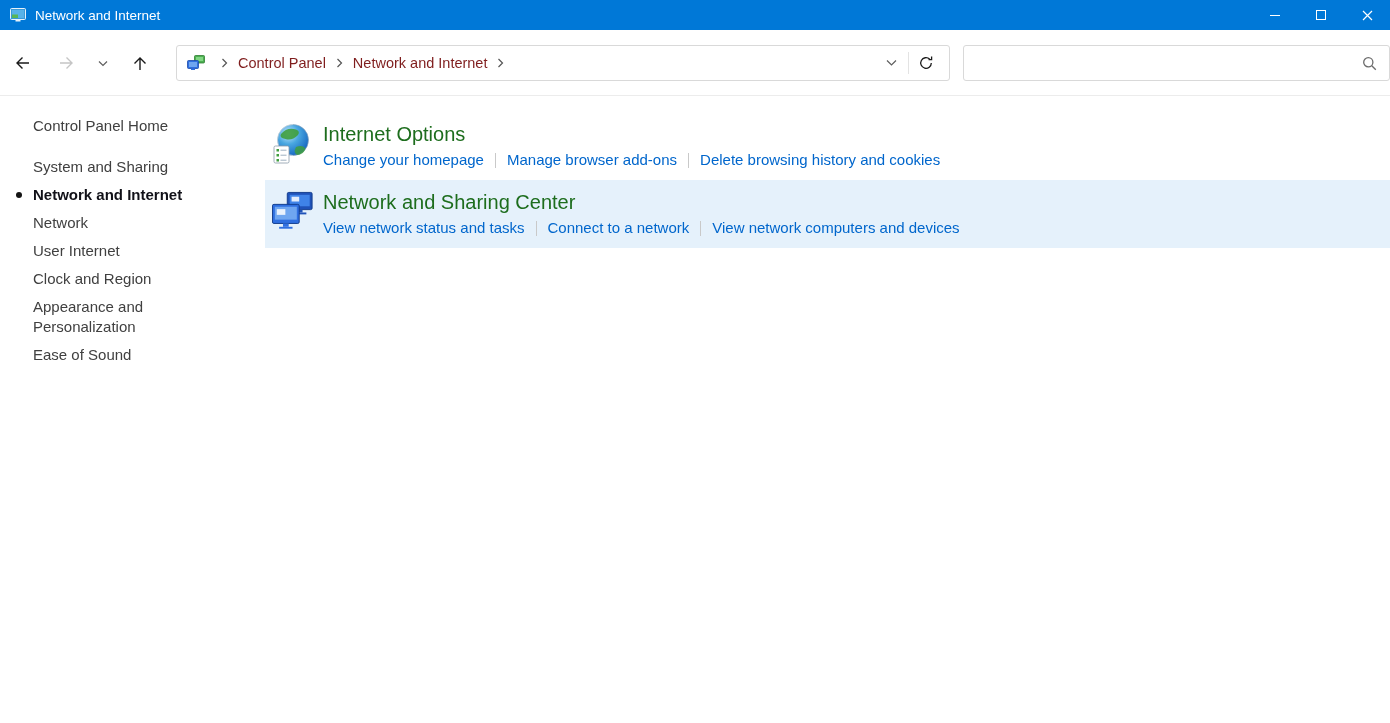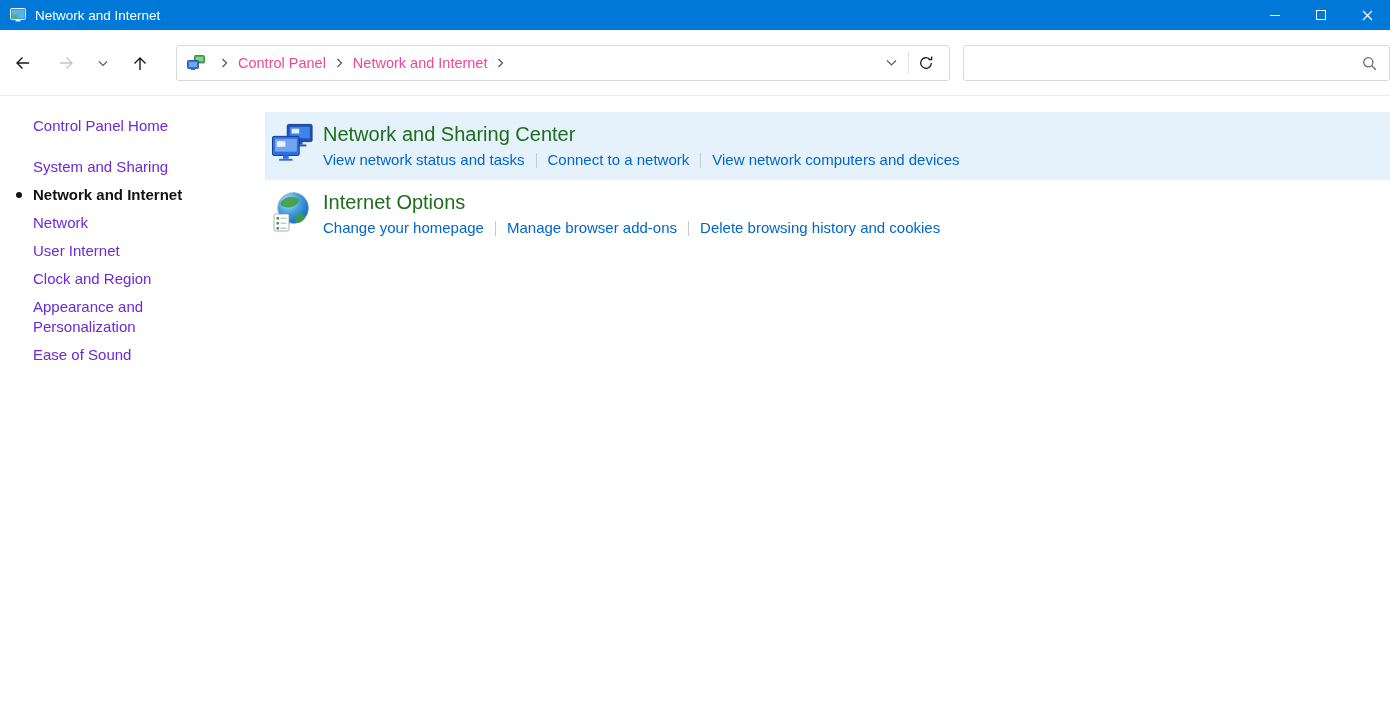--- a/index.html
+++ b/index.html
@@ -39,21 +39,21 @@
   .nav-btn {
     height: 32px; display: flex; align-items: center; justify-content: center;
     background: transparent; border: none; cursor: pointer; padding: 0;
   }
   .nav-btn.w36 { width: 36px; margin-right: 8px; }
   .nav-btn.w22 { width: 22px; margin-right: 8px; }
 
   .address-bar {
     position: absolute; left: 176px; top: 15px; width: 774px; height: 36px;
     border: 1px solid #d9d9d9; border-radius: 3px; background: #fff;
-    display: flex; align-items: center; padding: 0 6px 0 10px; font-size: 14.5px; color: #ec4899;
+    display: flex; align-items: center; padding: 0 6px 0 10px; font-size: 14.5px; color: #7f1d1d;
   }
   .crumb-icon { width: 18px; height: 16px; margin-right: 8px; flex: 0 0 auto; }
   .crumb-chevron { display: flex; align-items: center; padding: 0 8px; cursor: pointer; height: 100%; }
   .crumb-item { cursor: pointer; white-space: nowrap; padding: 0 2px; }
   .address-right { margin-left: auto; display: flex; align-items: center; height: 100%; }
   .addr-drop-btn, .refresh-btn {
     background: transparent; border: none; cursor: pointer; height: 100%;
     display: flex; align-items: center; justify-content: center; width: 34px; padding: 0;
   }
   .addr-divider { width: 1px; height: 22px; background: #e3e3e3; }
@@ -66,21 +66,21 @@
   .search-input {
     flex: 1; border: none; outline: none; font-size: 14px; height: 100%;
     font-family: "Liberation Sans", sans-serif; color: #1b1b1b; background: transparent;
   }
   .search-icon { flex: 0 0 auto; display: flex; }
 
   
   .sidebar { position: absolute; top: 96px; left: 0; width: 256px; padding-top: 16px; }
   .sidebar-item {
     position: relative; padding: 4px 8px 4px 33px; font-size: 15px; line-height: 20px;
-    color: #6d28d9; cursor: pointer; max-width: 220px;
+    color: #404040; cursor: pointer; max-width: 220px;
   }
   .sidebar-item .item-text { display: inline-block; max-width: 175px; }
   .sidebar-item.home { margin-bottom: 13px; }
   .sidebar-item.current { font-weight: bold; color: #111118; }
   .bullet {
     position: absolute; left: 16px; top: 11px; width: 6px; height: 6px;
     border-radius: 50%; background: #141414;
   }
 
   
@@ -226,45 +226,20 @@
     </div>
     <div class="sidebar-item">
       <span class="item-text">Appearance and Personalization</span>
     </div>
     <div class="sidebar-item">
       <span class="item-text">Ease of Sound</span>
     </div>
   </div>
 
   <div class="content">
-
-    <div class="section highlighted">
-      <span class="section-icon">
-        <svg width="42" height="42" viewBox="0 0 44 42">
-          <rect x="16" y="0.5" width="26" height="18" rx="1.5" fill="#1f52b8" stroke="#123c8c" stroke-width="1"></rect>
-          <rect x="18.5" y="3" width="21" height="12" fill="#3f83e8"></rect>
-          <rect x="20.5" y="5" width="8" height="5" fill="#ffffff" opacity="0.85"></rect>
-          <rect x="26" y="18.5" width="6" height="3" fill="#1f52b8"></rect>
-          <rect x="22" y="21.5" width="14" height="2" fill="#1f52b8"></rect>
-          <rect x="0.5" y="13" width="28" height="20" rx="1.5" fill="#2f6fe0" stroke="#123c8c" stroke-width="1"></rect>
-          <rect x="3" y="15.5" width="23" height="13.5" fill="#6fa6f0"></rect>
-          <rect x="5" y="18" width="9" height="6" fill="#ffffff" opacity="0.85"></rect>
-          <rect x="11.5" y="33" width="6" height="3.5" fill="#2f6fe0"></rect>
-          <rect x="7.5" y="36.5" width="14" height="2" fill="#2f6fe0"></rect>
-        </svg>
-      </span>
-      <a class="section-title">Network and Sharing Center</a>
-      <div class="section-links">
-        <a class="cp-link">View network status and tasks</a>
-        <span class="link-divider"></span>
-        <a class="cp-link">Connect to a network</a>
-        <span class="link-divider"></span>
-        <a class="cp-link">View network computers and devices</a>
-      </div>
-    </div>
 
     <div class="section">
       <span class="section-icon">
         <svg width="42" height="42" viewBox="0 0 42 42">
           <defs>
             <radialGradient id="globeGrad" cx="35%" cy="30%" r="75%">
               <stop offset="0%" stop-color="#cdeaff"></stop>
               <stop offset="45%" stop-color="#49a7e0"></stop>
               <stop offset="100%" stop-color="#1565c0"></stop>
             </radialGradient>
@@ -285,14 +260,39 @@
       <a class="section-title">Internet Options</a>
       <div class="section-links">
         <a class="cp-link">Change your homepage</a>
         <span class="link-divider"></span>
         <a class="cp-link">Manage browser add-ons</a>
         <span class="link-divider"></span>
         <a class="cp-link">Delete browsing history and cookies</a>
       </div>
     </div>
 
+    <div class="section highlighted">
+      <span class="section-icon">
+        <svg width="42" height="42" viewBox="0 0 44 42">
+          <rect x="16" y="0.5" width="26" height="18" rx="1.5" fill="#1f52b8" stroke="#123c8c" stroke-width="1"></rect>
+          <rect x="18.5" y="3" width="21" height="12" fill="#3f83e8"></rect>
+          <rect x="20.5" y="5" width="8" height="5" fill="#ffffff" opacity="0.85"></rect>
+          <rect x="26" y="18.5" width="6" height="3" fill="#1f52b8"></rect>
+          <rect x="22" y="21.5" width="14" height="2" fill="#1f52b8"></rect>
+          <rect x="0.5" y="13" width="28" height="20" rx="1.5" fill="#2f6fe0" stroke="#123c8c" stroke-width="1"></rect>
+          <rect x="3" y="15.5" width="23" height="13.5" fill="#6fa6f0"></rect>
+          <rect x="5" y="18" width="9" height="6" fill="#ffffff" opacity="0.85"></rect>
+          <rect x="11.5" y="33" width="6" height="3.5" fill="#2f6fe0"></rect>
+          <rect x="7.5" y="36.5" width="14" height="2" fill="#2f6fe0"></rect>
+        </svg>
+      </span>
+      <a class="section-title">Network and Sharing Center</a>
+      <div class="section-links">
+        <a class="cp-link">View network status and tasks</a>
+        <span class="link-divider"></span>
+        <a class="cp-link">Connect to a network</a>
+        <span class="link-divider"></span>
+        <a class="cp-link">View network computers and devices</a>
+      </div>
+    </div>
+
   </div>
 </div>
 
 </body></html>

